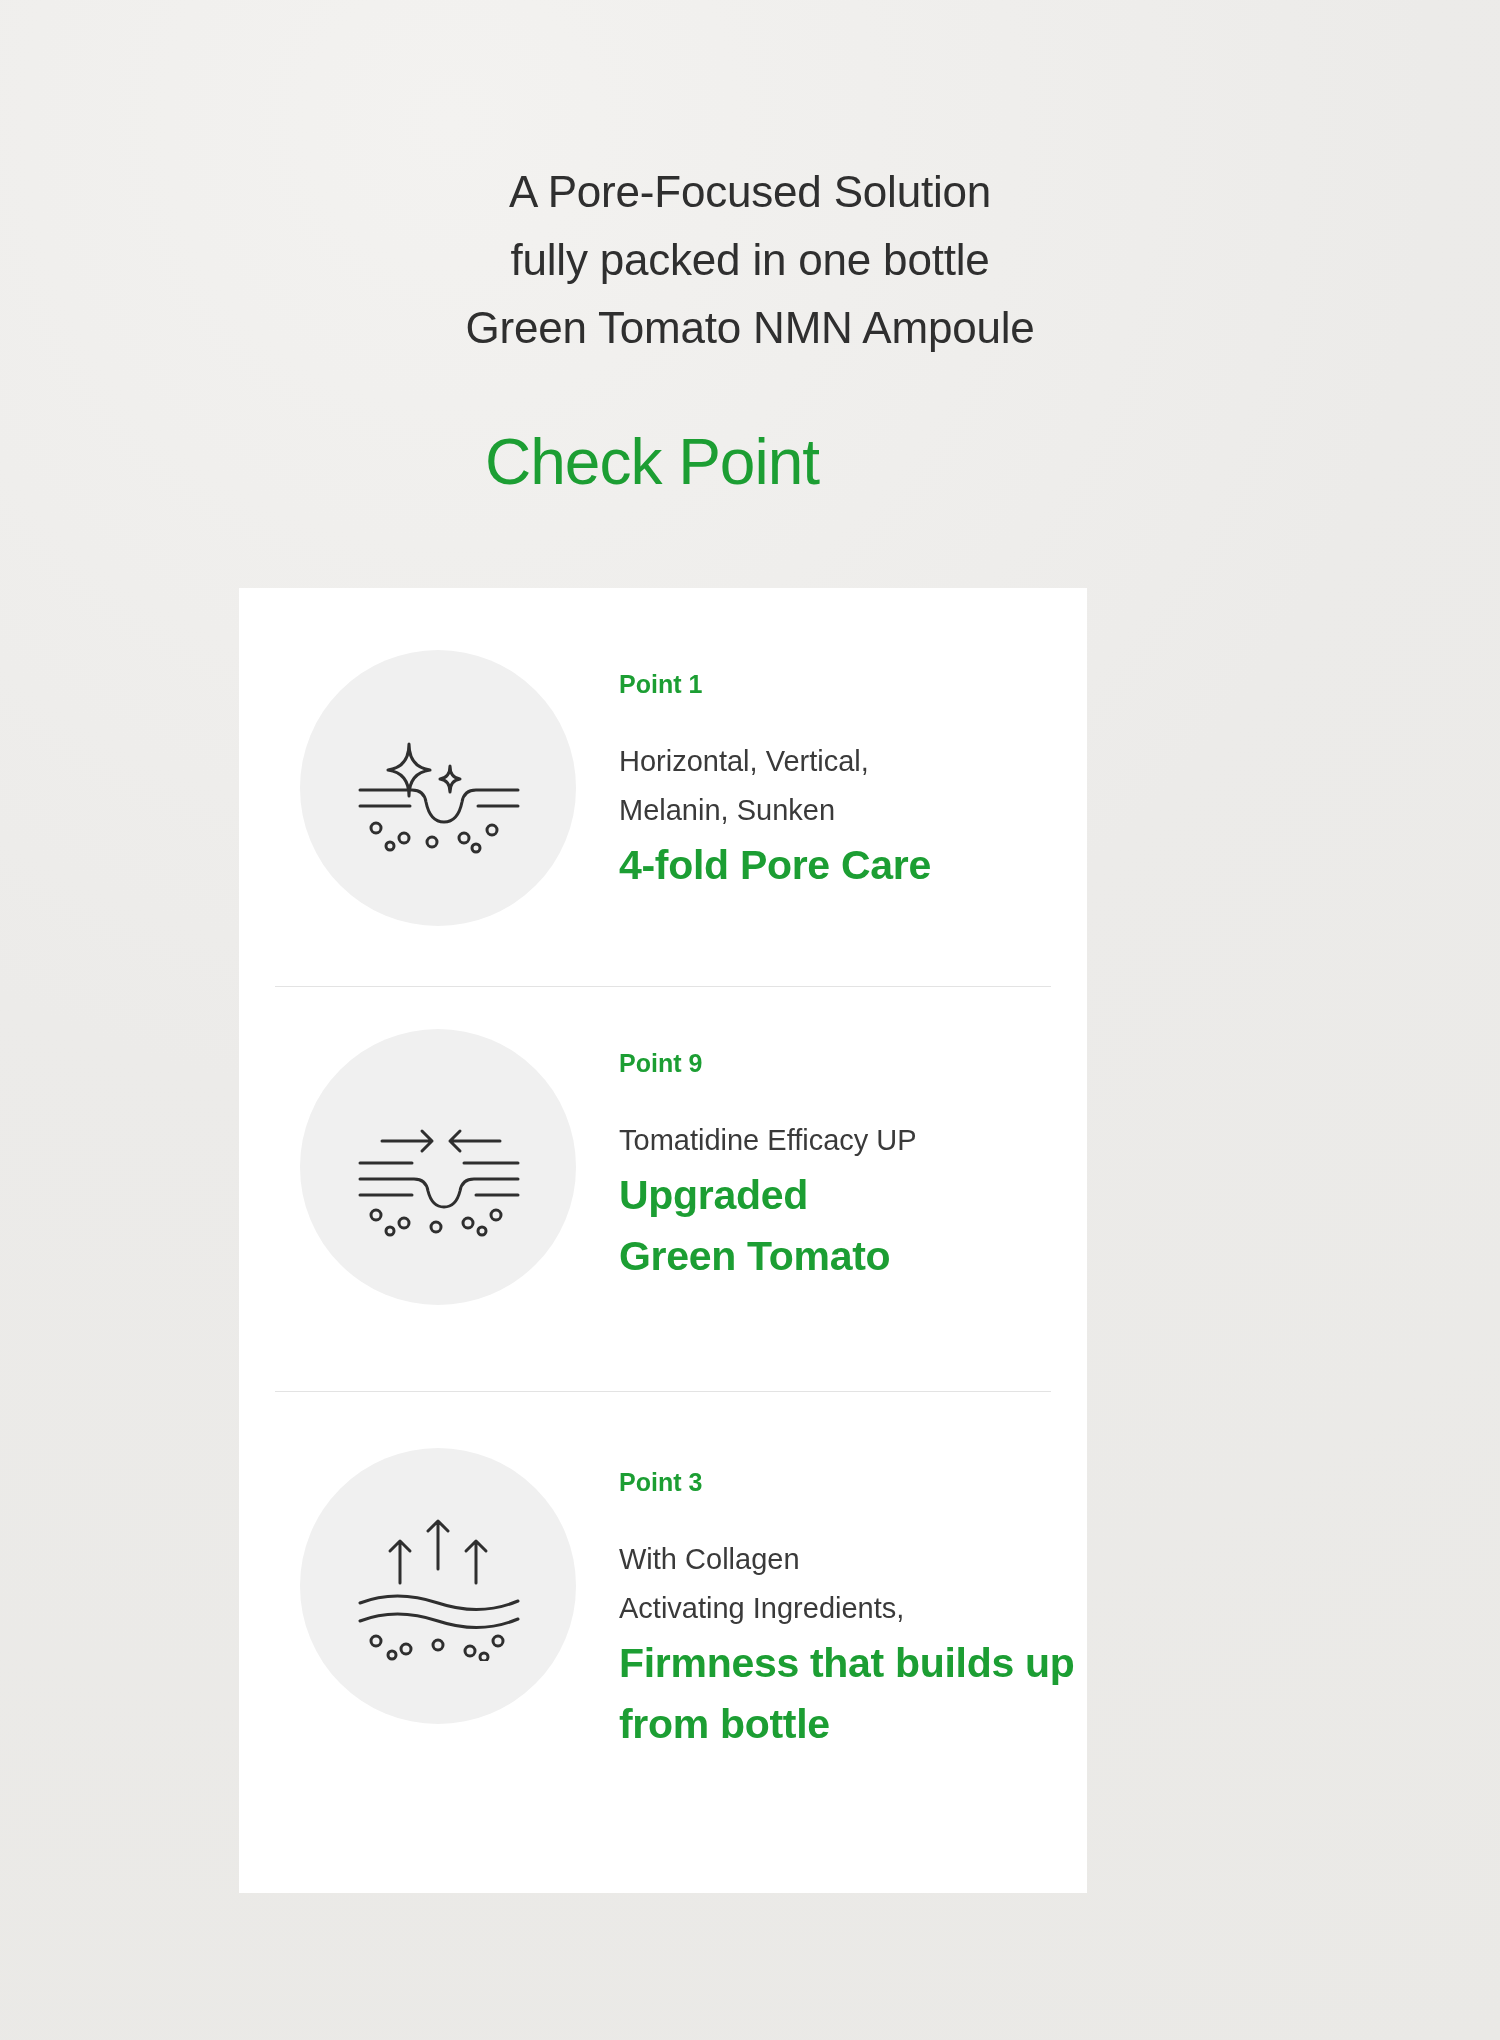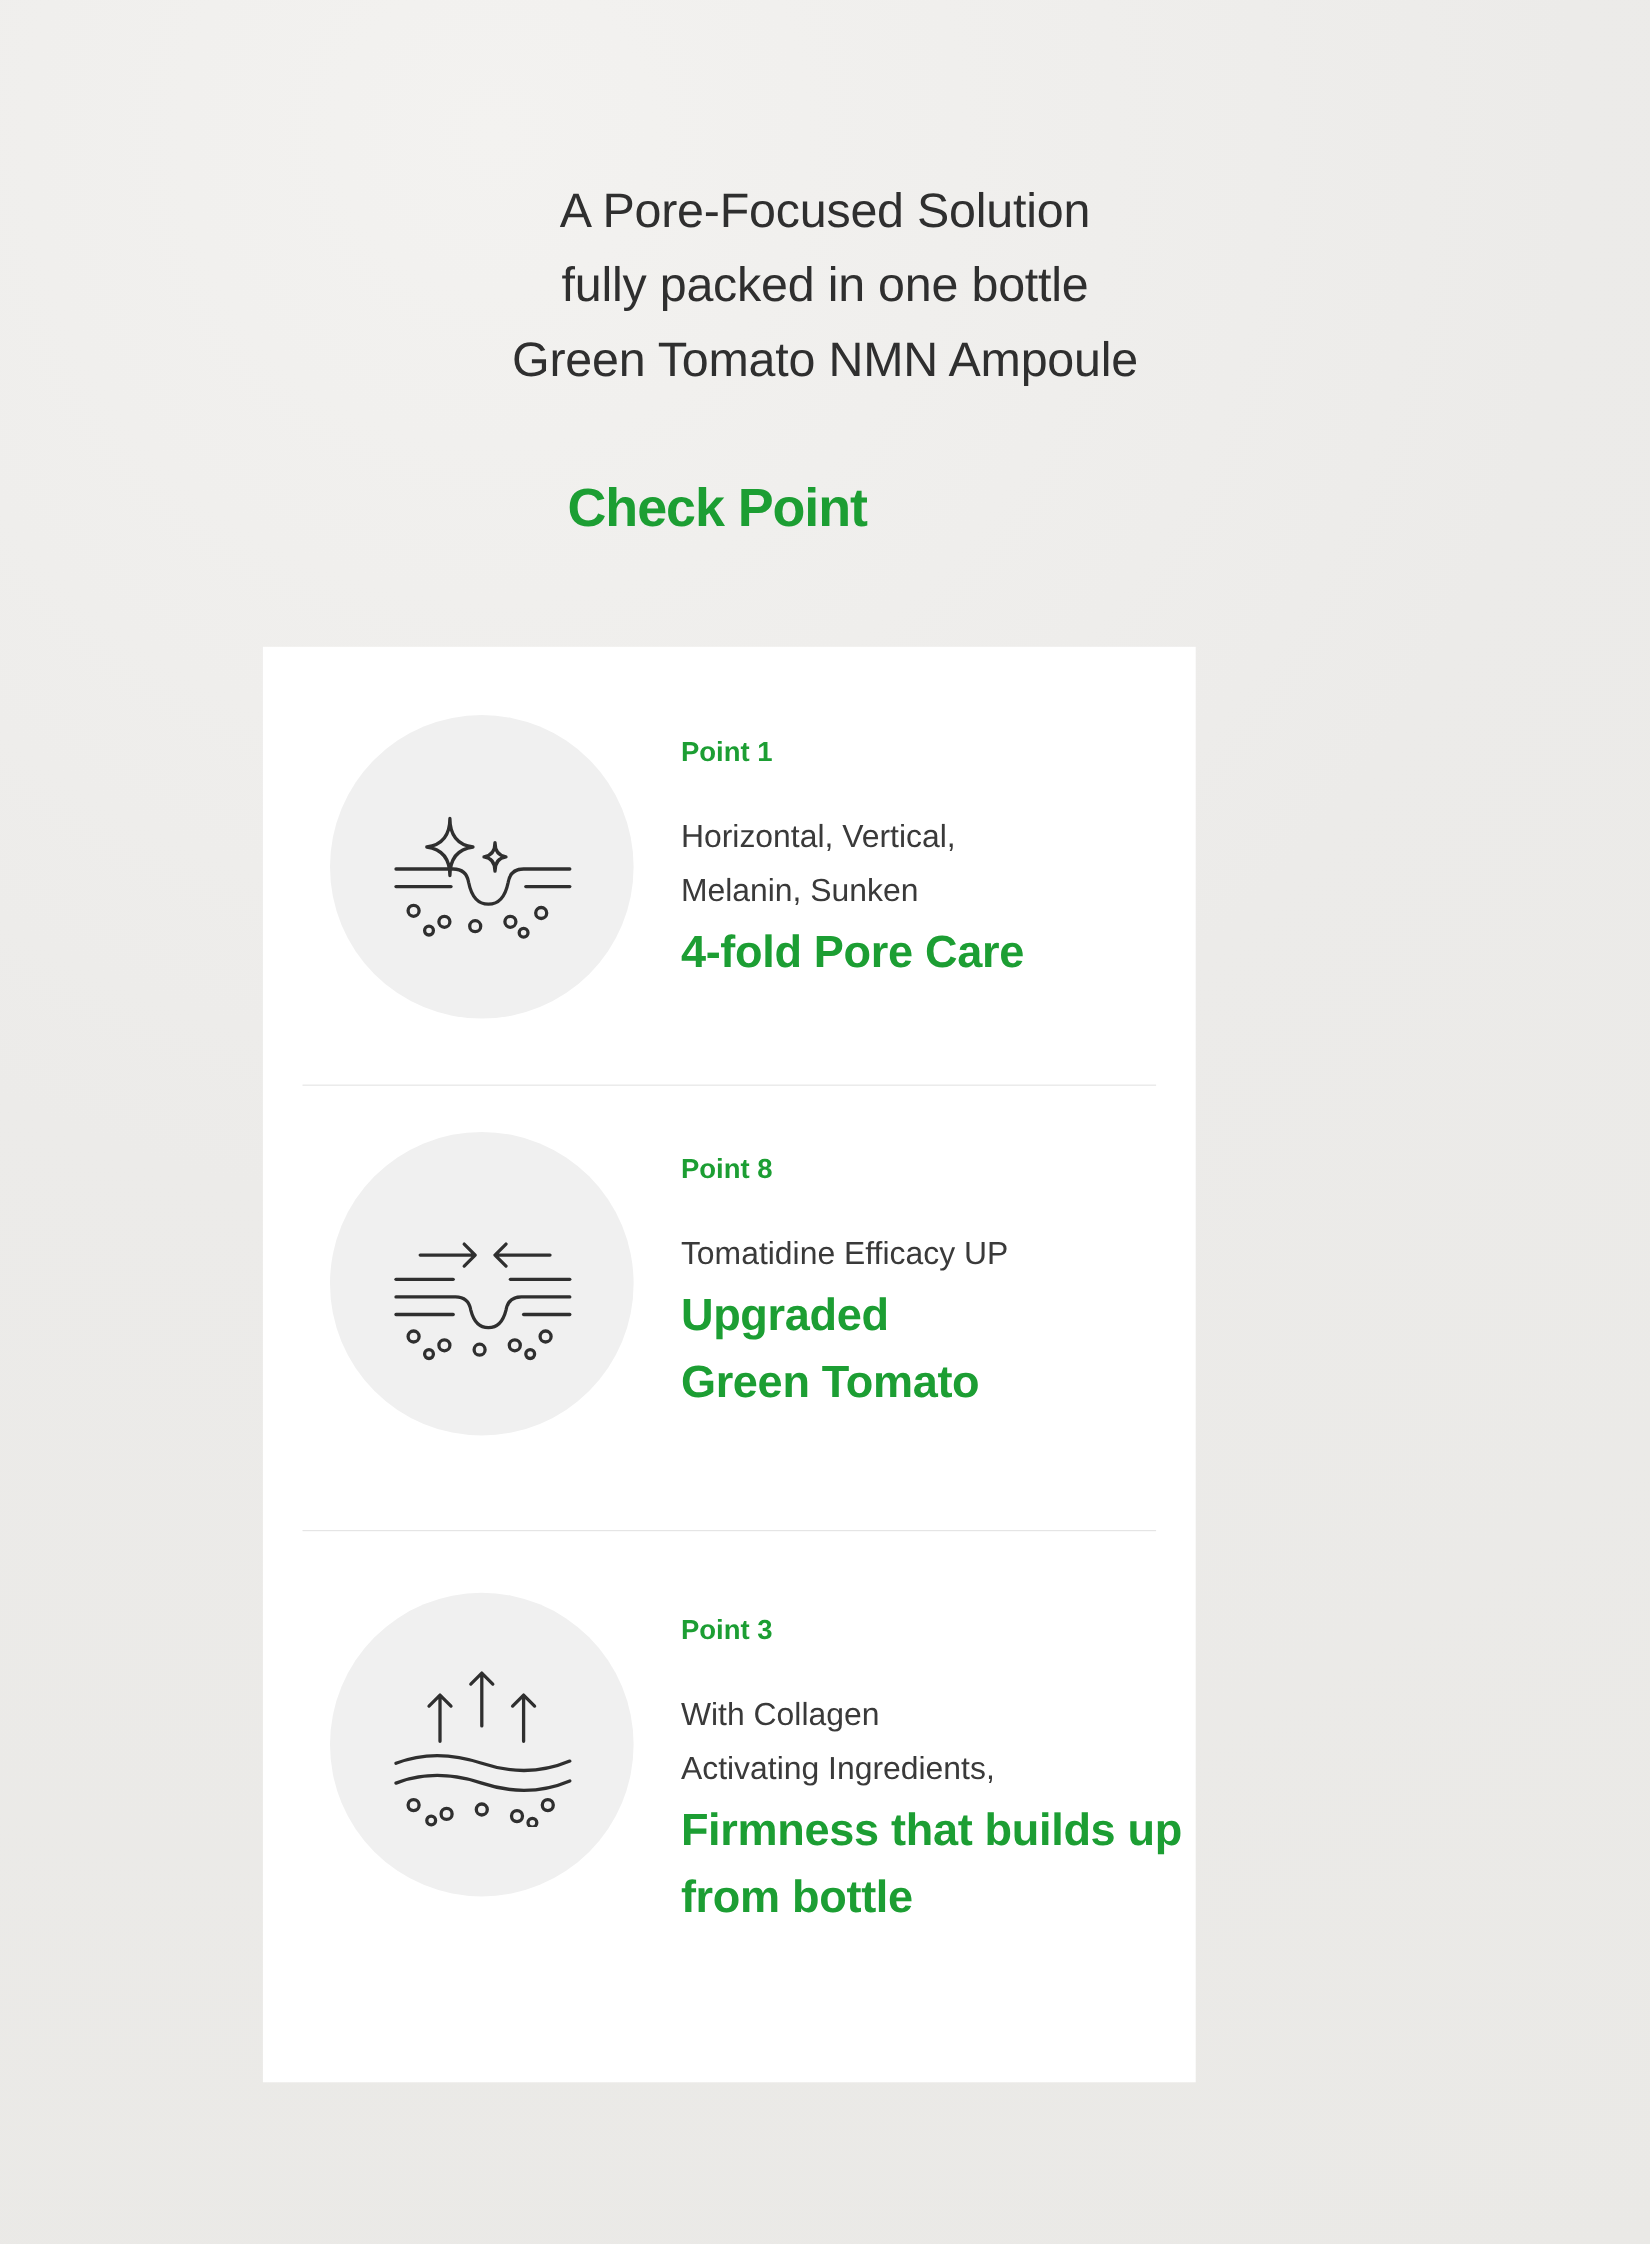--- a/index.html
+++ b/index.html
@@ -32,23 +32,23 @@
     letter-spacing: -0.2px;
   }
   .headline div { white-space: nowrap; }
   .checkpoint {
     position: absolute;
     top: 418px;
     left: 0;
     width: 1304px;
     text-align: center;
     color: #1c9e33;
-    font-size: 49px;
+    font-size: 64px;
     line-height: 88px;
-    font-weight: 700;
+    font-weight: 400;
     letter-spacing: -1px;
   }
   .card {
     position: absolute;
     top: 588px;
     left: 239px;
     width: 848px;
     height: 1305px;
     background: #ffffff;
   }
@@ -187,21 +187,21 @@
                 <circle cx="116" cy="126" r="5"></circle>
                 <circle cx="144" cy="118" r="5"></circle>
                 <circle cx="38" cy="134" r="4"></circle>
                 <circle cx="130" cy="134" r="4"></circle>
               </g>
             </svg>
           </span>
         </div>
       </div>
       <div class="text-col">
-        <div class="point-label">Point 8</div>
+        <div class="point-label">Point 9</div>
         <div class="desc">
           <div>Tomatidine Efficacy UP</div>
         </div>
         <div class="hl">
           <div>Upgraded</div>
           <div>Green Tomato</div>
         </div>
       </div>
     </div>
 

